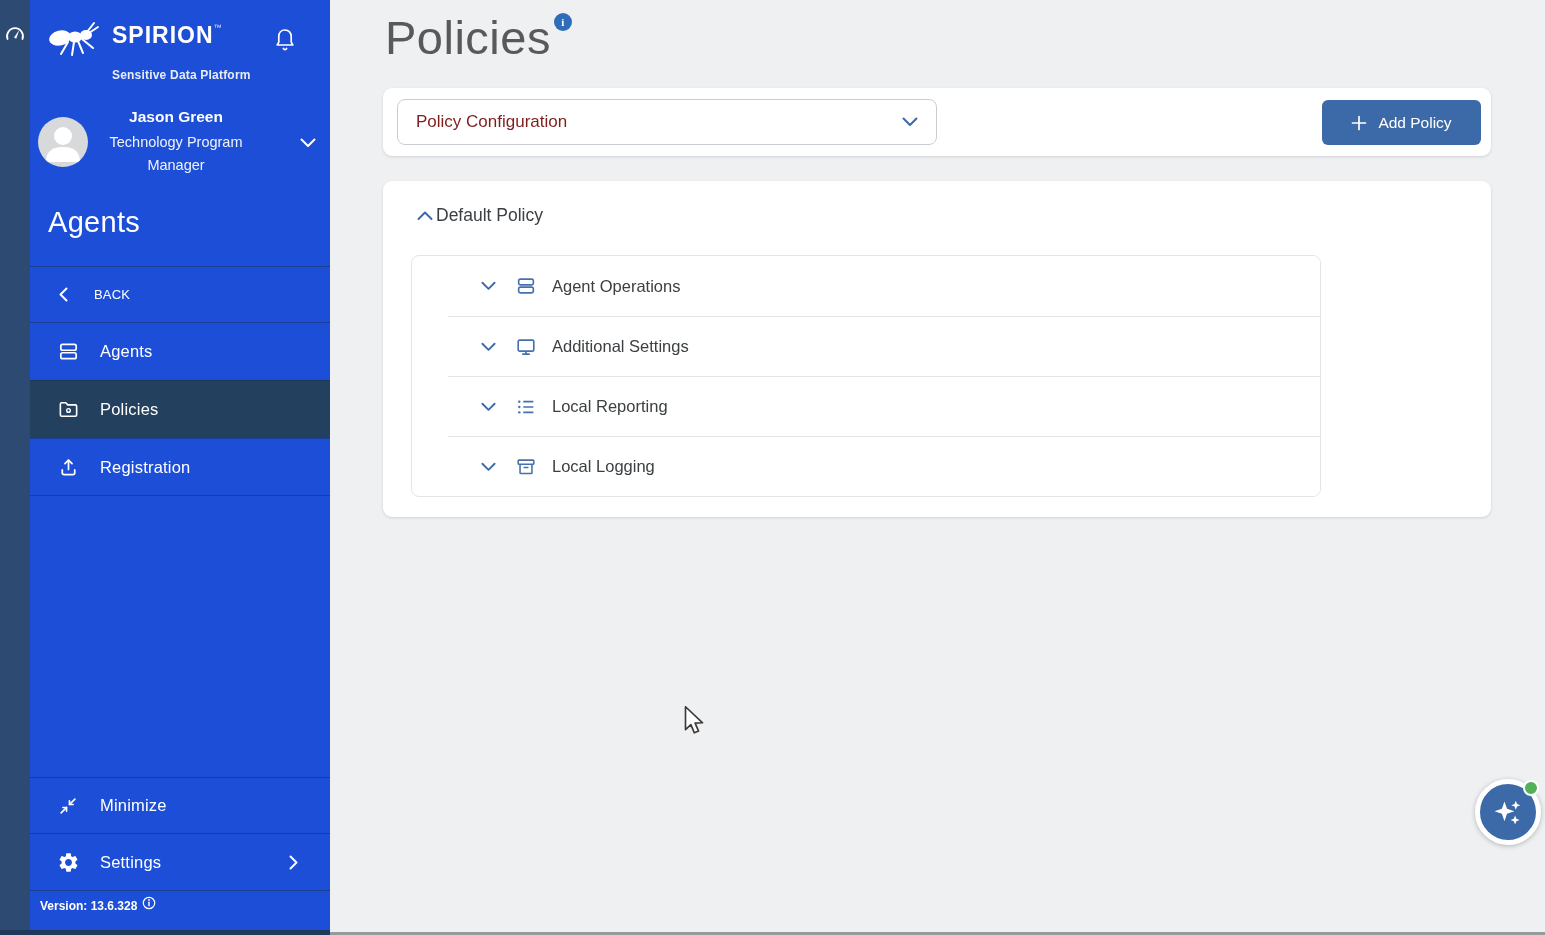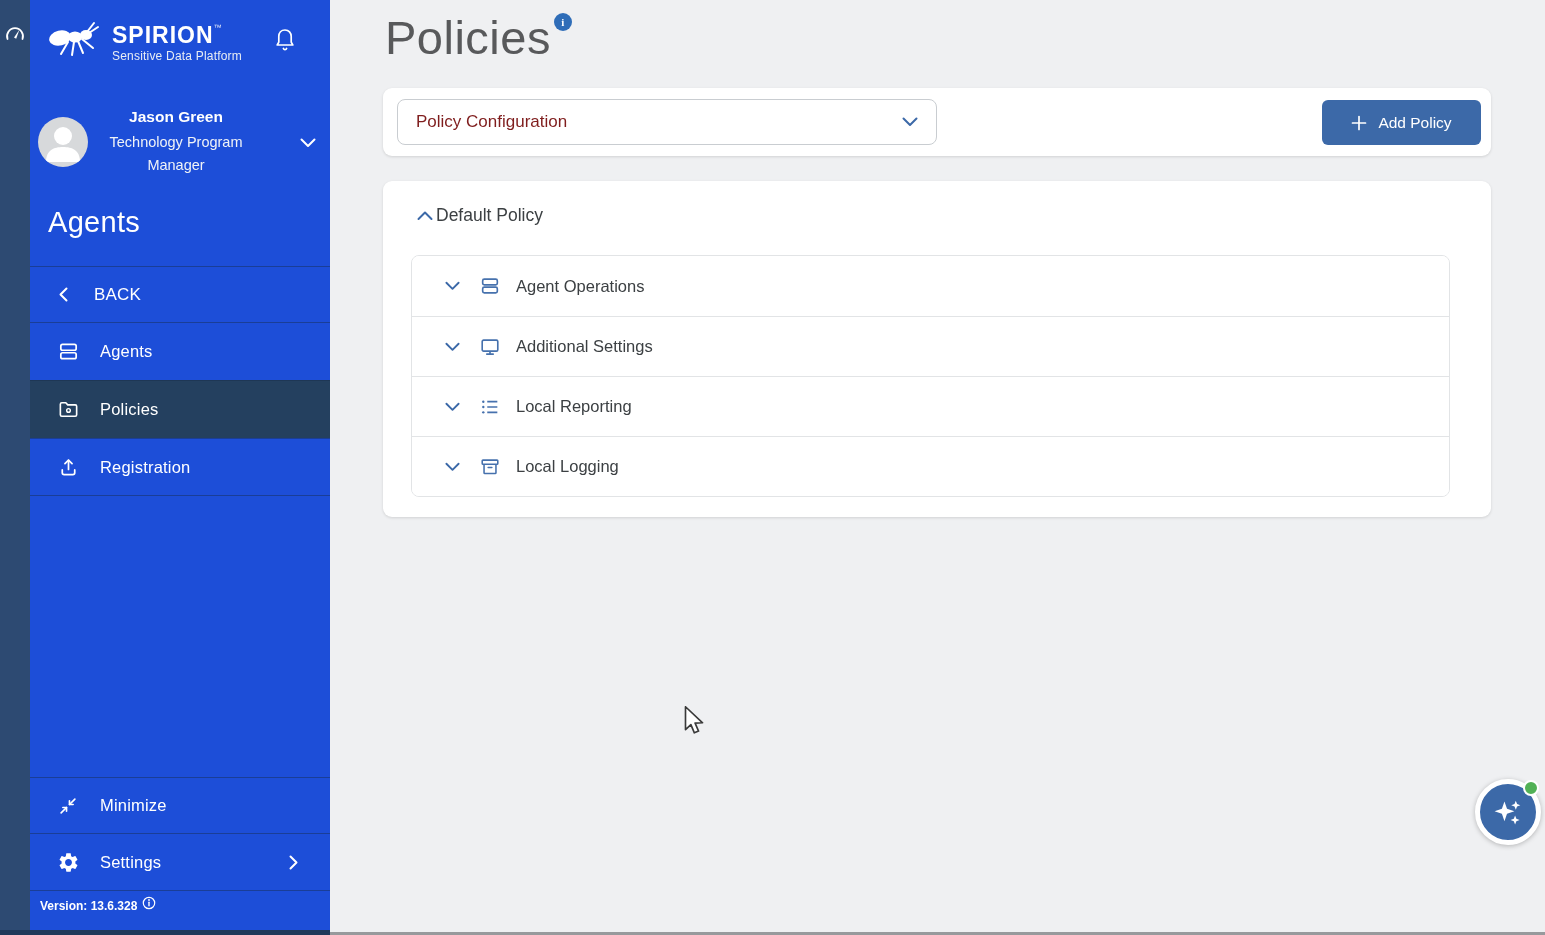--- a/index.html
+++ b/index.html
@@ -24,21 +24,21 @@
     position:absolute; left:30px; top:0; width:300px; height:930px;
     background:#1d4ed8; color:#fff; z-index:4;
     display:flex; flex-direction:column;
   }
   .sep { border-top:1px solid rgba(24,44,74,.45); }
 
   .logo-row { height:92px; position:relative; padding:18px 0 0 18px; display:flex; }
   .brand-text { margin-left:8px; margin-top:6px; }
   .brand { font-size:23px; font-weight:700; letter-spacing:1px; line-height:1; }
   .brand .tm { font-size:8px; vertical-align:top; opacity:.85; font-weight:400; }
-  .brand-sub { font-size:12px; margin-top:2px; color:#e8edf4; letter-spacing:.2px; }
+  .brand-sub { font-size:12px; margin-top:21px; color:#e8edf4; letter-spacing:.2px;font-weight:bold; }
   .bell { position:absolute; right:32px; top:26px; cursor:pointer; }
 
   .user-row { height:100px; display:flex; align-items:center; padding:0 16px 0 8px; position:relative; cursor:pointer;text-align:center; }
   .avatar {
     width:50px; height:50px; border-radius:50%; background:#d7d9db;
     overflow:hidden; flex:none; position:relative;
   }
   .avatar svg { position:absolute; left:0; top:0; }
   .user-text { margin-left:12px; width:152px; }
   .user-name { font-weight:700; font-size:15.5px; margin-bottom:5px; }
@@ -49,21 +49,21 @@
 
   .nav-item {
     height:58px; display:flex; align-items:center; gap:20px;
     padding-left:26px; font-size:16.5px; font-weight:500; cursor:pointer;
     position:relative; letter-spacing:.2px;
   }
   .nav-item.h56 { height:56px; }
   .nav-item .nav-icon { width:24px; display:flex; justify-content:center; }
   .nav-item.selected { background:#24405f; }
   .nav-item .right-caret { position:absolute; right:32px; }
-  .back-item { gap:26px; padding-left:29px; font-size:17px; }
+  .back-item { gap:26px; padding-left:29px; font-size:13px; }
 
   .side-spacer { flex:1; }
 
   .version-row { height:39px; font-size:12px; font-weight:700; padding:8px 0 0 10px; display:flex; gap:5px; }
   .version-row .circ-info { margin-top:-3px; }
 
   .bottom-strip-left { position:absolute; left:0; bottom:0; width:330px; height:5px; background:#20395a; z-index:6; }
   .bottom-strip-main { position:absolute; left:330px; right:0; bottom:0; height:3px; background:#97999c; z-index:6; }
 
   
@@ -94,22 +94,22 @@
     background:#3c69a8; border:none; border-radius:6px; color:#fff;
     font-family:inherit; font-size:15.5px; font-weight:500;
     display:flex; align-items:center; justify-content:center; gap:11px; cursor:pointer;
   }
   .main-card { top:181px; height:336px; }
   .policy-header {
     position:absolute; left:34px; top:24px; display:flex; align-items:center;
     gap:3px; font-size:17.5px; color:#3c4043; cursor:pointer;
   }
   .sections-box {
-    position:absolute; left:28px; top:74px; width:1039px;
-    border:1px solid #e2e4e6; border-radius:8px; overflow:hidden;
+    position:absolute; left:28px; top:74px; width:910px;
+    border:1px solid #e2e4e6; border-radius:8px; overflow:hidden;padding-left:36px;
   }
   .section-row {
     height:60px; display:flex; align-items:center; gap:15px;
     padding-left:33px; font-size:16.5px; color:#3c4043; cursor:pointer; background:#fff;
   }
   .section-row + .section-row { border-top:1px solid #e2e4e6; }
   .section-row .row-icon { margin-left:4px; }
 
   
   .fab {

